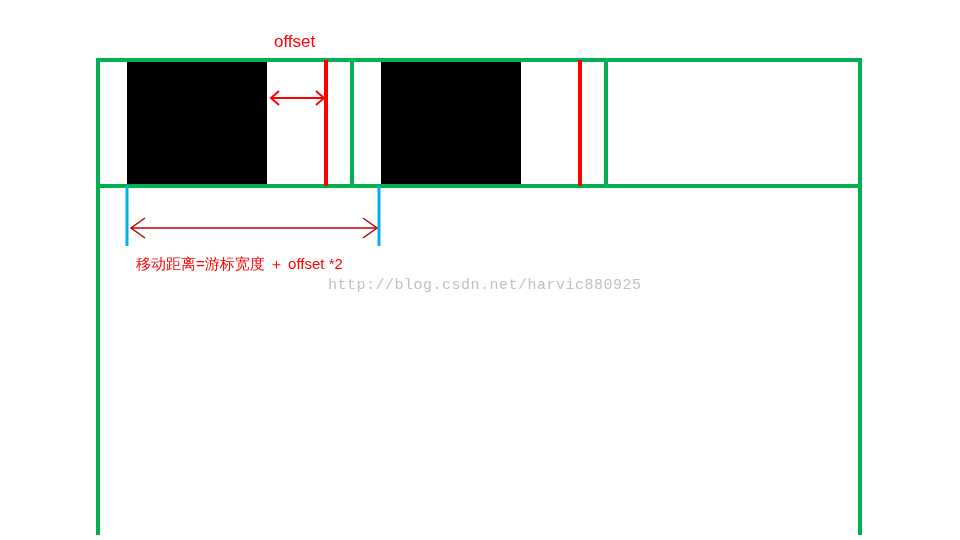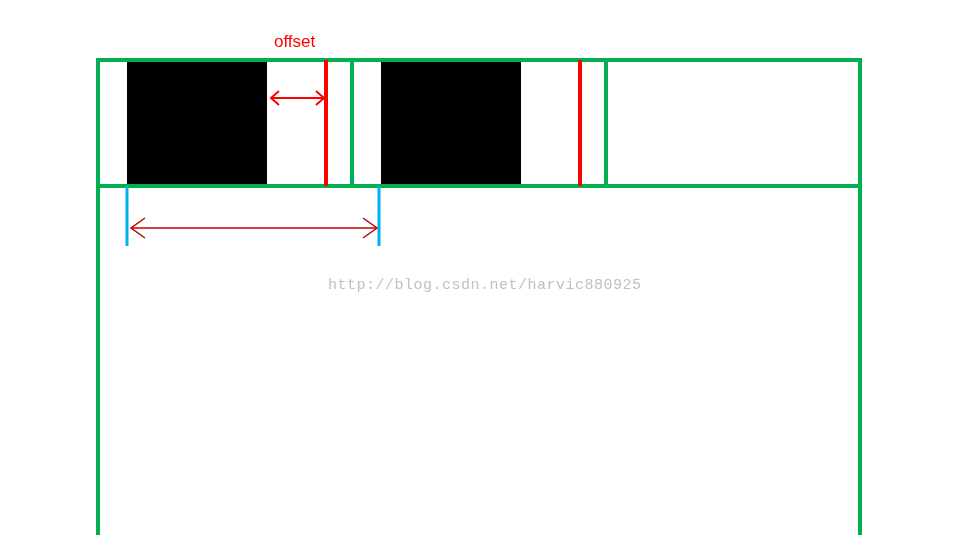--- a/index.html
+++ b/index.html
@@ -70,16 +70,17 @@
 
       <polyline points="145,218 131,228 145,238"></polyline>
 
       <polyline points="363,218 377,228 363,238"></polyline>
     </g>
 
   </svg>
 
   <div class="abs label-offset" style="left:274px; top:32px;">offset</div>
 
+  <div class="abs label-formula" style="left:136px; top:255px;">移动距离=游标宽度 ＋ offset *2</div>
 
   <div class="abs watermark" style="left:328px; top:277px;">http://blog.csdn.net/harvic880925</div>
 
 </div>
 
 </body></html>

